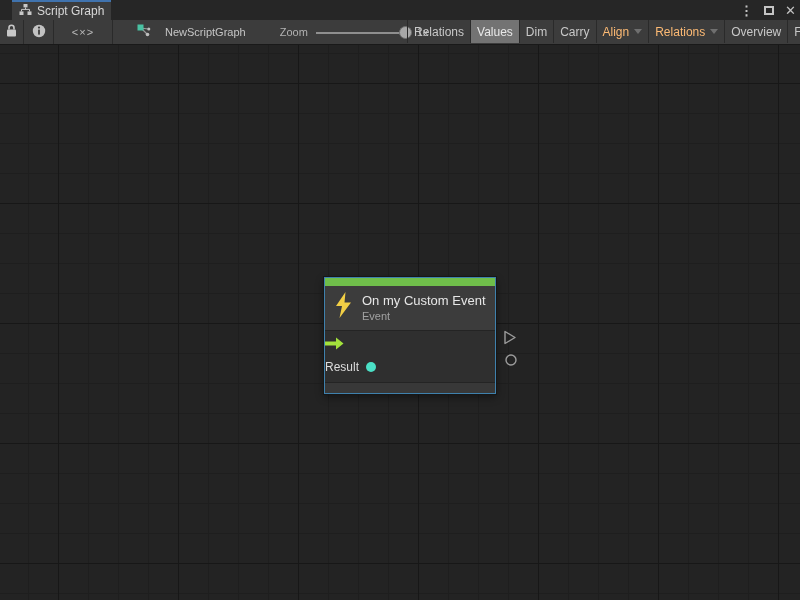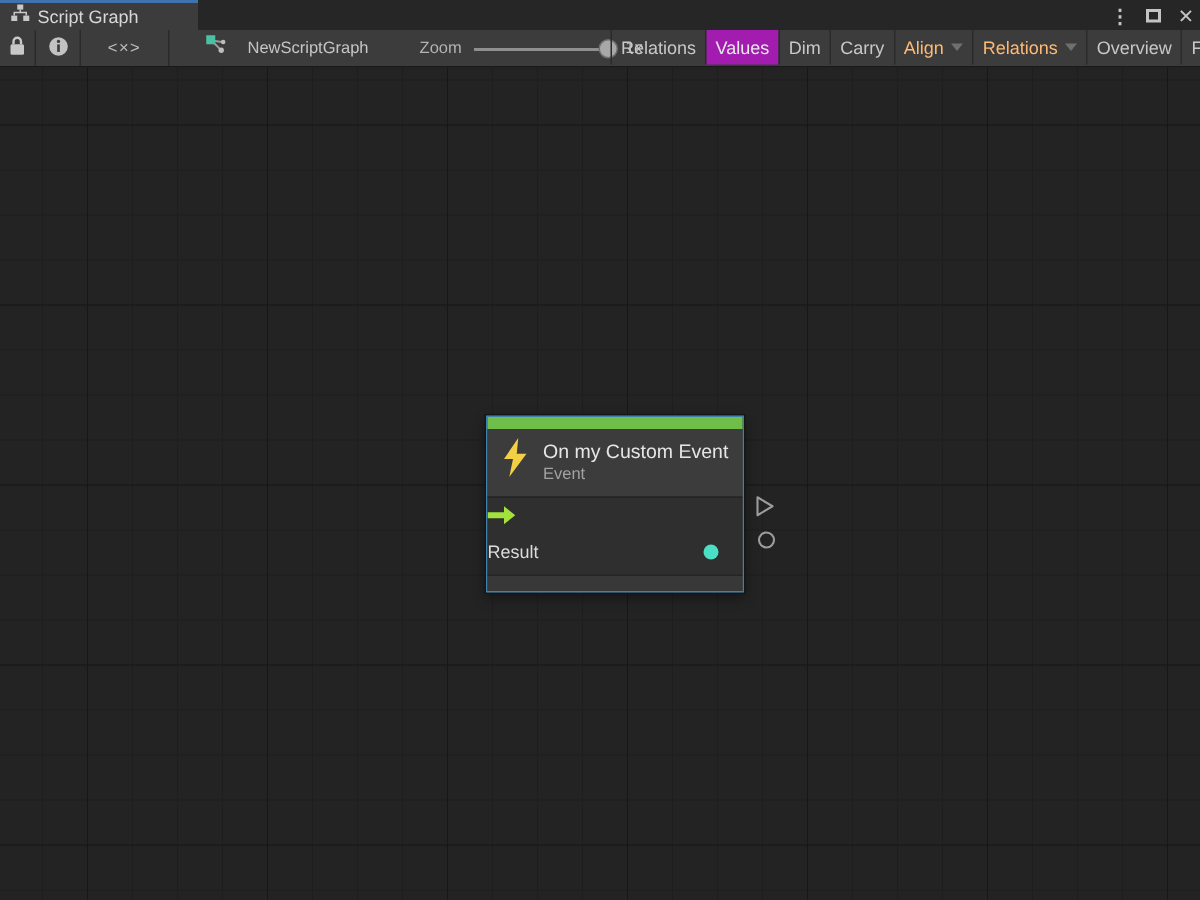--- a/index.html
+++ b/index.html
@@ -6,21 +6,21 @@
   html,body { background:#111; }
   .window {
     position:relative; width:800px; height:600px; overflow:hidden;
     font-family:"Liberation Sans", sans-serif;
     background:#232323; color:#cfcfcf; user-select:none;
   }
 
   
   .titlebar { position:absolute; left:0; top:0; width:800px; height:20px; background:#262626; }
   .tab {
-    position:absolute; left:0; top:0; height:20px; width:132px;
+    position:absolute; left:12px; top:0; height:20px; width:99px;
     background:#3c3c3c; border-top:2px solid #4073ae;
     display:flex; align-items:center; gap:5px; padding:0 8px 0 7px;
   }
   .tab-title { font-size:12px; color:#d8d8d8; white-space:nowrap; }
   .win-controls {
     position:absolute; right:4px; top:0; height:20px;
     display:flex; align-items:center; gap:11px; color:#c4c4c4;
   }
   .win-menu { font-size:13px; font-weight:bold; line-height:1; }
   .win-max { width:10px; height:9px; border:2px solid #c4c4c4; display:inline-block; }
@@ -44,21 +44,21 @@
   .graph-name { font-size:11px; color:#c6c6c6; }
   .zoom-label { font-size:11px; color:#b2b2b2; margin-left:34px; align-self:center; }
   .zoom-slider { position:relative; width:96px; height:25px; margin-left:8px; }
   .zoom-track { position:absolute; left:0; right:8px; top:12px; height:2px; background:#8f8f8f; }
   .zoom-handle { position:absolute; right:0; top:6px; width:13px; height:13px; border-radius:50%;
                  background:#a8a8a8; border:1px solid #6f6f6f; }
   .zoom-value { font-size:11px; color:#c0c0c0; margin-left:5px; align-self:center; }
 
   .tb-group { position:absolute; left:407px; top:0; bottom:1px; display:flex; align-items:stretch; }
   .tb-group .tb-btn { padding:0 6px; border-left:1px solid #2a2a2a; }
-  .tb-btn.active { background:#a21caf; color:#e8e8e8; }
+  .tb-btn.active { background:#737373; color:#e8e8e8; }
   .tb-btn.disabled { color:#fdba74; }
   .caret { width:0; height:0; margin-left:5px;
            border-left:4px solid transparent; border-right:4px solid transparent;
            border-top:5px solid #6f6f6f; display:inline-block; }
 
   
   .canvas {
     position:absolute; left:0; top:45px; width:800px; height:555px;
     background-color:#232323;
     background-image:
@@ -74,21 +74,21 @@
   .node {
     position:absolute; left:324px; top:277px; width:172px;
     border:1px solid #3f81ad; box-shadow:0 0 0 1px #161616, 0 3px 8px rgba(0,0,0,.45);
     background:#2f2f2f;
   }
   .node-strip { height:8px; background:#6fbe4a; }
   .node-header { background:#3c3c3c; display:flex; align-items:center; gap:9px; padding:5px 10px 7px 9px; }
   .node-title { font-size:13px; color:#e6e6e6; white-space:nowrap; }
   .node-subtitle { font-size:11px; color:#a2a2a2; margin-top:2px; }
   .node-body { border-top:1px solid #242424; background:#2f2f2f; padding:3px 0 4px; }
-  .port-row { height:22px; display:flex; align-items:center; justify-content:space-between; padding-right:16px; gap:7px; }
+  .port-row { height:22px; display:flex; align-items:center; justify-content:flex-start; padding-right:16px; gap:7px; }
   .port-label { font-size:12px; color:#dcdcdc; }
   .value-dot { width:10px; height:10px; border-radius:50%; background:#4be0c6; }
   .node-footer { height:11px; background:#383838; border-top:1px solid #242424; }
 
   .ext-port { position:absolute; }
   .ext-flow { left:503px; top:330px; }
   .ext-value { left:504px; top:353px; }
 </style>
 </head>
 <body>

